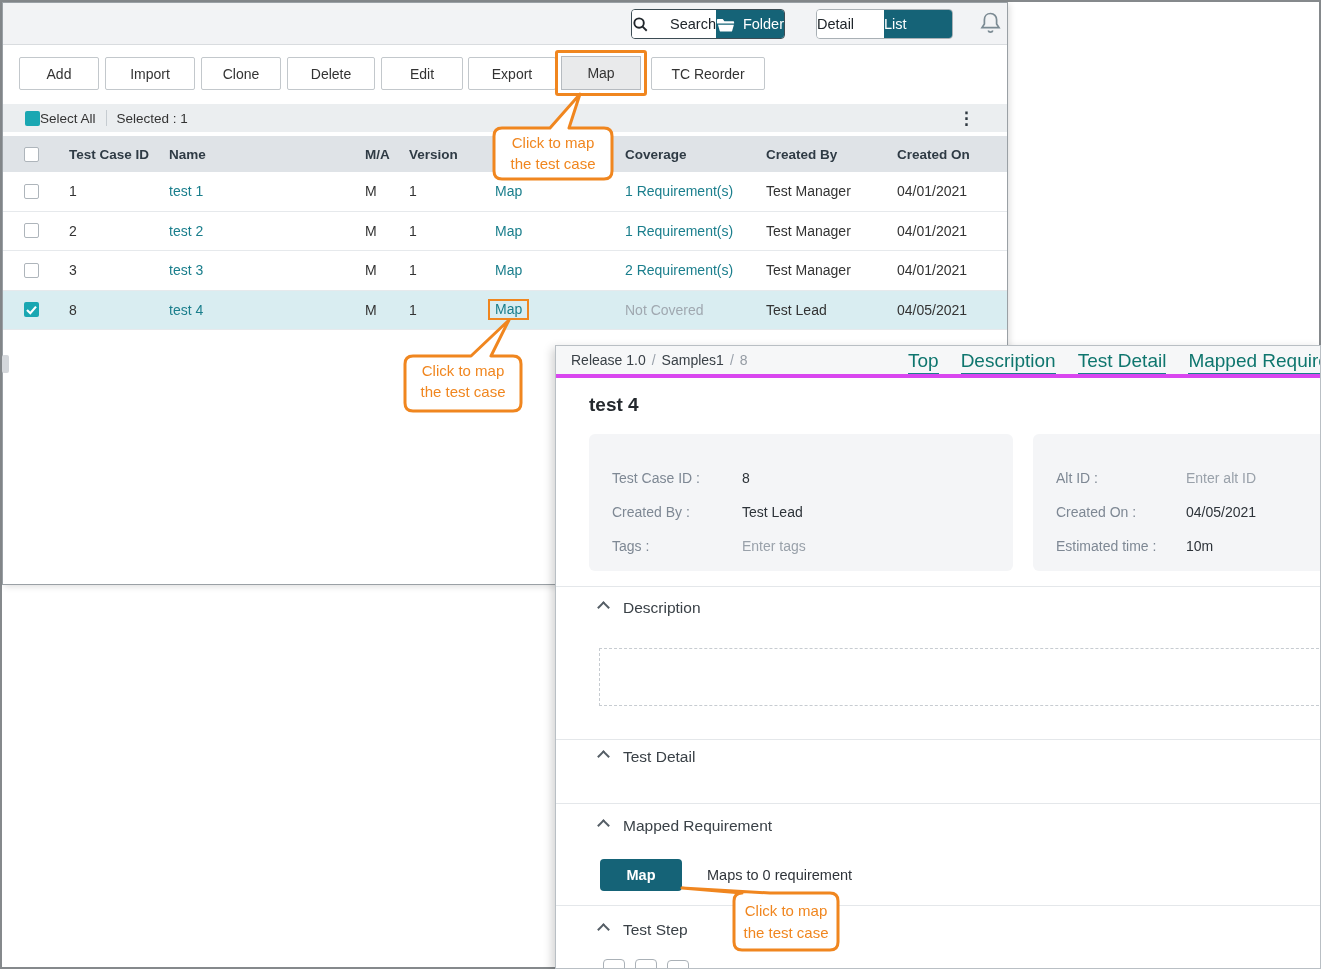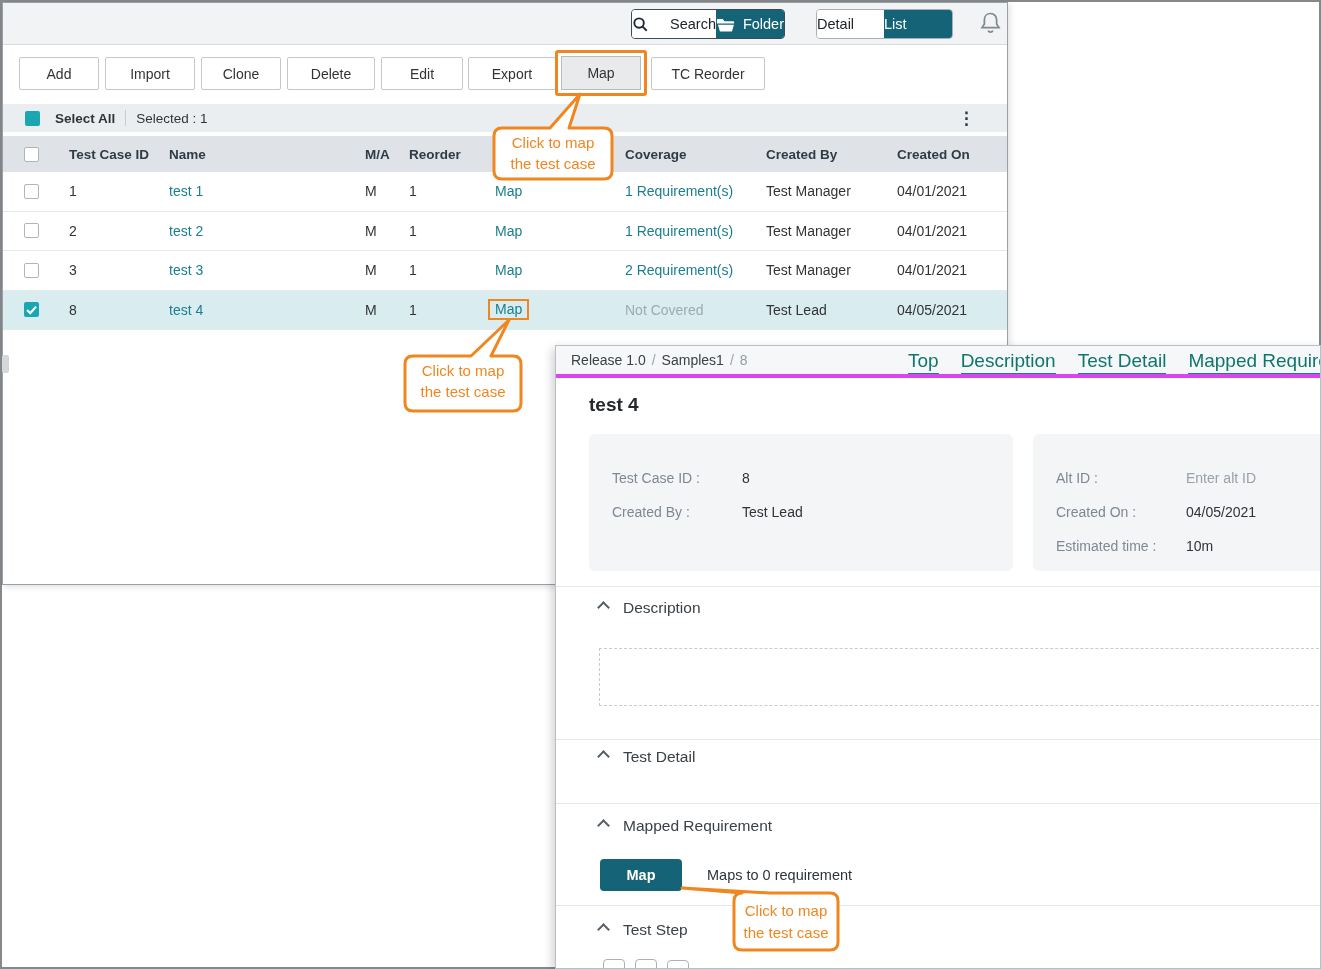--- a/index.html
+++ b/index.html
@@ -152,34 +152,34 @@
       <div class="inner">
           <span>Map</span>
         </div>
     </div>
     <div class="tbtn" style="left:648px;width:114px;">
         <span>TC Reorder</span>
       </div>
 
     <div class="selectbar abs">
       <span class="cb filled" style="margin-left:22px;"></span>
-      <span style="margin-left:15px;font-weight:bold;">Select All</span>
+      <span style="margin-left:0;font-weight:normal;">Select All</span>
       <span class="vsep"></span>
       <span>Selected : 1</span>
       <span class="kebab">⋮</span>
     </div>
 
     <div class="thead abs">
       <div class="c1">
           <span class="cb empty"></span>
         </div>
       <div class="c2">Test Case ID</div>
       <div class="c3">Name</div>
       <div class="c4">M/A</div>
-      <div class="c5">Reorder</div>
+      <div class="c5">Version</div>
       <div class="c6"></div>
       <div class="c7">Coverage</div>
       <div class="c8">Created By</div>
       <div class="c9">Created On</div>
     </div>
 
     <div class="trows abs">
       <div class="trow">
         <div class="c1">
             <span class="cb empty"></span>
@@ -262,20 +262,24 @@
 
     <div class="card abs" style="left:33px;top:88px;width:424px;height:137px;">
       <div class="card-row">
         <span class="lbl">Test Case ID :</span>
         <span class="val">8</span>
       </div>
       <div class="card-row">
         <span class="lbl">Created By :</span>
         <span class="val">Test Lead</span>
       </div>
+      <div class="card-row">
+        <span class="lbl">Tags :</span>
+        <span class="val ph">Enter tags</span>
+      </div>
     </div>
 
     <div class="card abs" style="left:477px;top:88px;width:330px;height:137px;">
       <div class="card-row">
         <span class="lbl">Alt ID :</span>
         <span class="val ph">Enter alt ID</span>
       </div>
       <div class="card-row">
         <span class="lbl">Created On :</span>
         <span class="val">04/05/2021</span>

